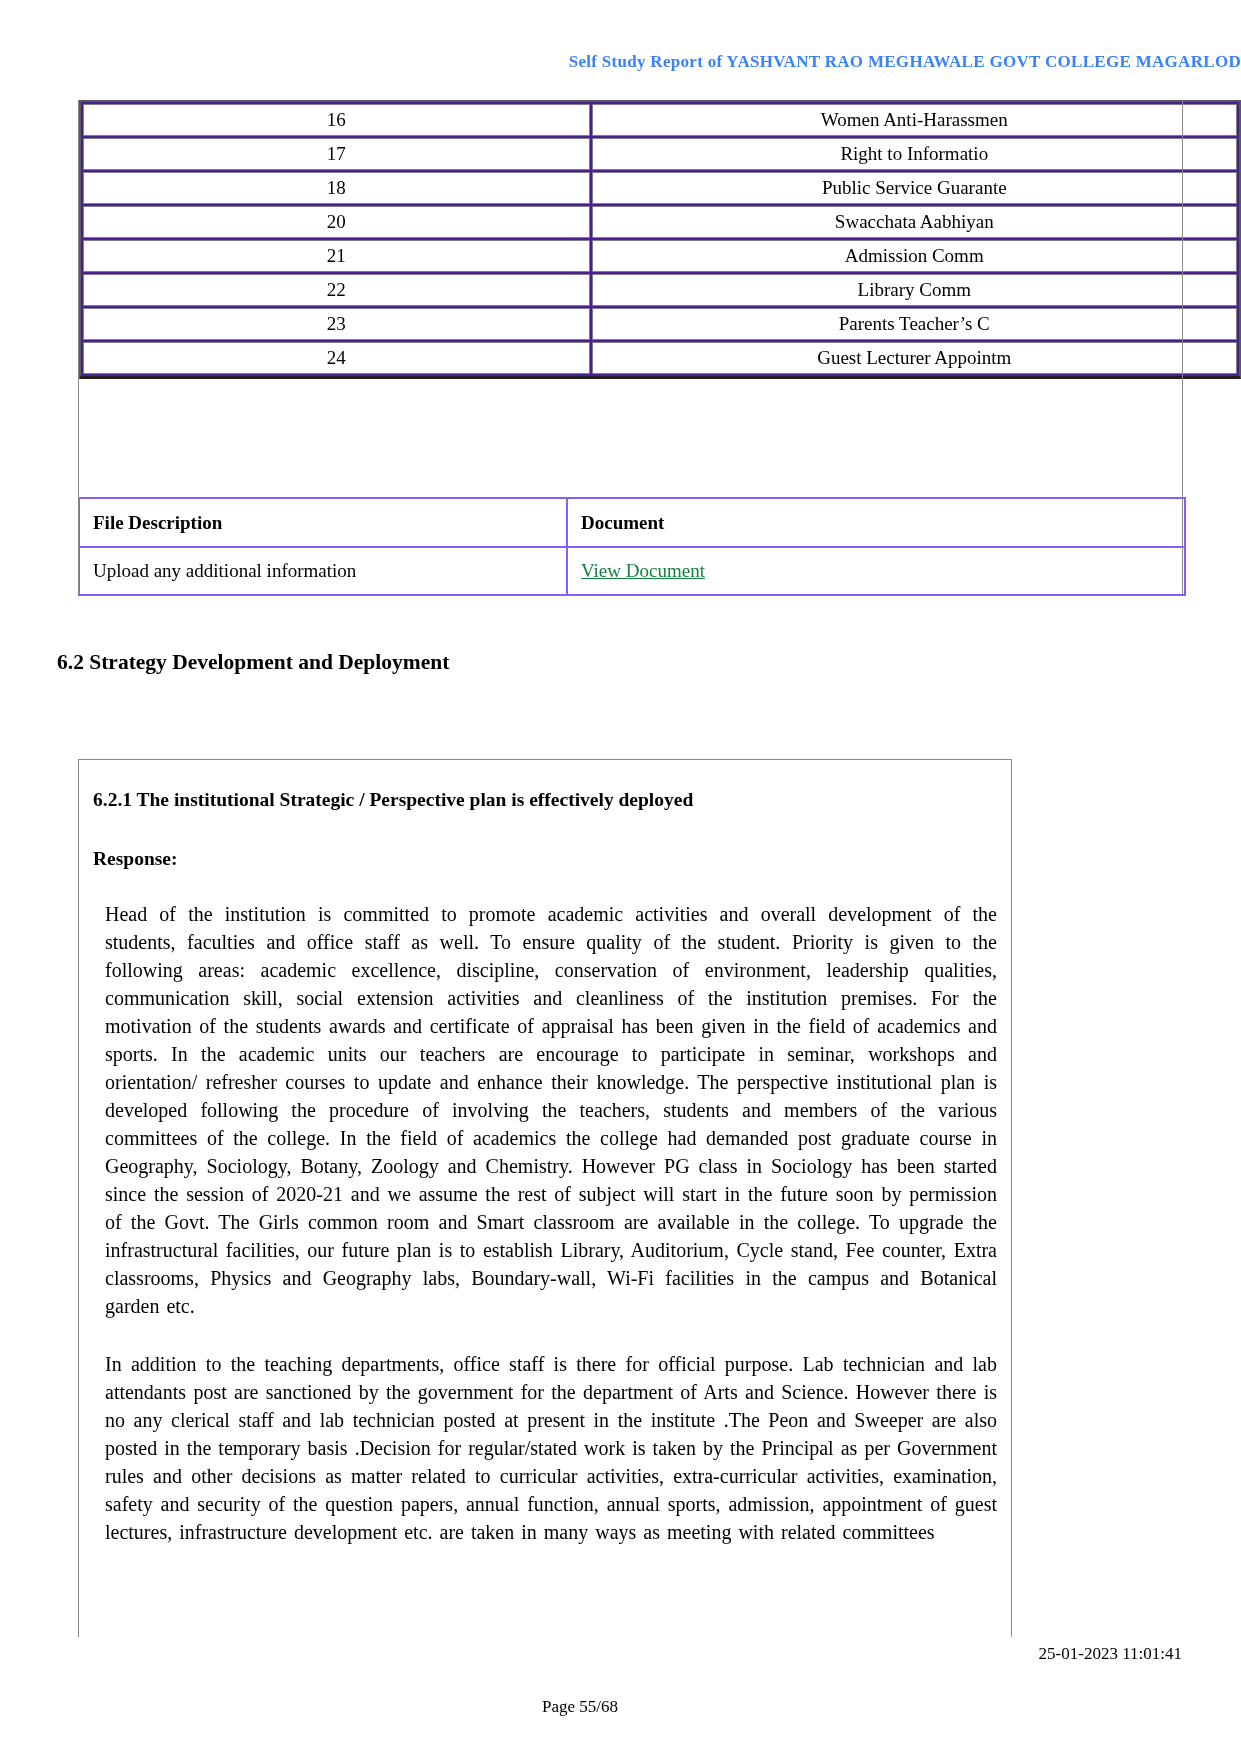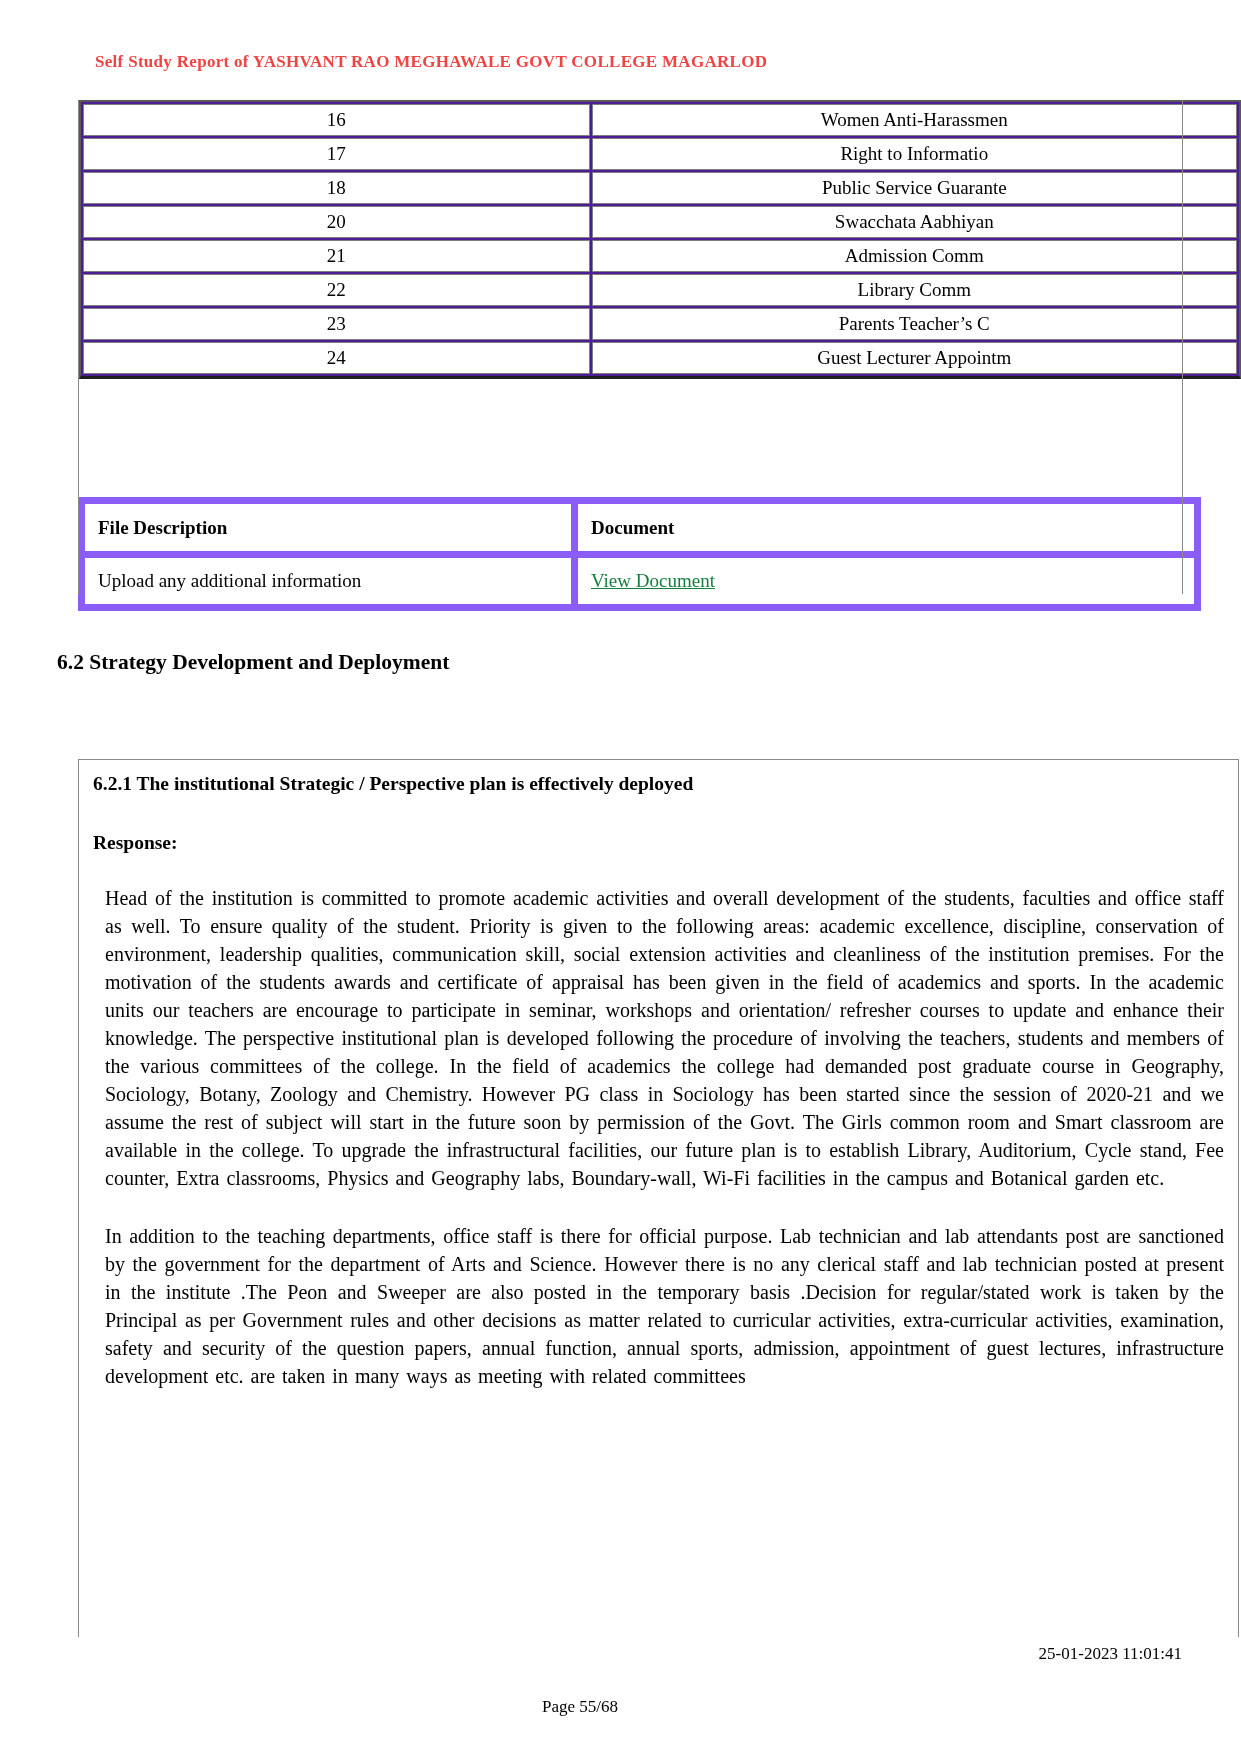--- a/index.html
+++ b/index.html
@@ -10,24 +10,24 @@
     background:#ffffff;
     overflow:hidden;
     font-family:"Liberation Serif", serif;
     color:#000000;
   }
 
   
   .header-title {
     position:absolute;
     top:52px; left:95px; right:0;
-    text-align:left;
+    text-align:right;
     font-size:17px;
     font-weight:bold;
-    color:#ef4444;
+    color:#3b82f6;
     letter-spacing:0.3px;
     white-space:nowrap;
   }
 
   
   .outer-box {
     position:absolute;
     left:78px; top:100px;
     width:1103px; height:494px;
     border-left:1px solid #8a8a8a;
@@ -60,21 +60,21 @@
 
   
   .file-table {
     position:absolute;
     left:78px; top:497px;
     border-collapse:collapse;
     background:#ffffff;
     z-index:2;
   }
   .file-table td {
-    border:7px solid #8b5cf6;
+    border:2px solid #8b5cf6;
     font-size:19px;
     padding:0 0 0 13px;
     vertical-align:middle;
   }
   .file-table td.fd-col1 { width:473px; }
   .file-table td.fd-col2 { width:603px; }
   .file-table tr.fd-head td { height:47px; font-weight:bold; }
   .file-table tr.fd-row  td { height:46px; }
   .doc-link { color:#15803d; text-decoration:underline; cursor:pointer; }
 
@@ -84,26 +84,26 @@
     left:57px; top:650px;
     font-size:21.5px;
     font-weight:bold;
     white-space:nowrap;
   }
 
   
   .metric-box {
     position:absolute;
     left:78px; top:759px;
-    width:1161px; height:878px;
+    width:934px; height:878px;
     border-top:1px solid #8a8a8a;
     border-left:1px solid #8a8a8a;
     border-right:1px solid #8a8a8a;
     box-sizing:border-box;
-    padding:0 14px;
+    padding:16px 14px;
   }
   .metric-title {
     margin-top:13px;
     font-size:19.5px;
     font-weight:bold;
   }
   .response-label {
     margin-top:37px;
     font-size:19.5px;
     font-weight:bold;

